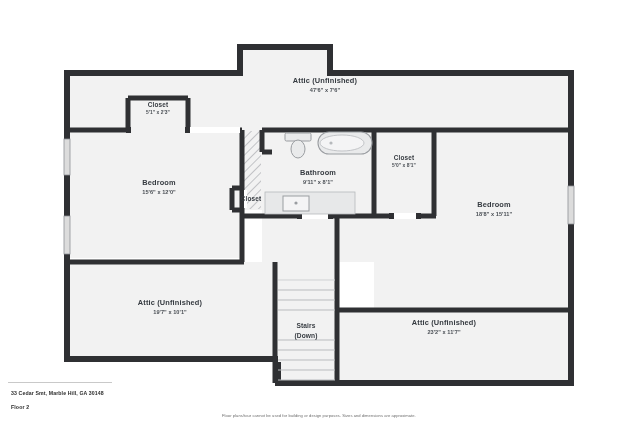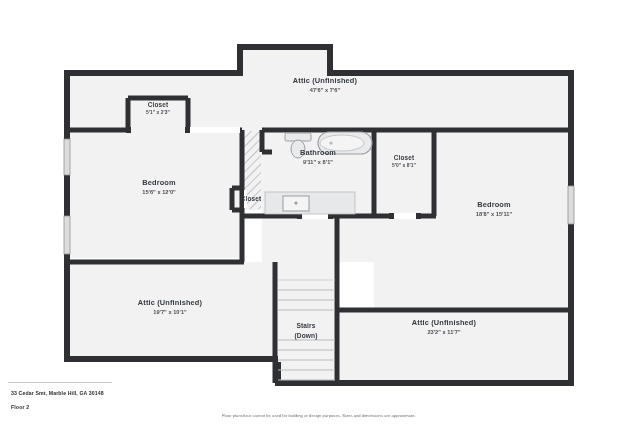--- a/index.html
+++ b/index.html
@@ -252,21 +252,21 @@
   <div class="room-label" style="left:325px; top:76px;">
     <div class="rl-name">Attic (Unfinished)</div>
     <div class="rl-dim">47'6" x 7'6"</div>
   </div>
 
   <div class="room-label tiny" style="left:158px; top:100px;">
     <div class="rl-name">Closet</div>
     <div class="rl-dim">5'1" x 2'3"</div>
   </div>
 
-  <div class="room-label" style="left:318px; top:148px;">
+  <div class="room-label" style="left:318px; top:168px;">
     <div class="rl-name">Bathroom</div>
     <div class="rl-dim">9'11" x 8'1"</div>
   </div>
 
   <div class="room-label tiny" style="left:404px; top:153px;">
     <div class="rl-name">Closet</div>
     <div class="rl-dim">5'0" x 8'1"</div>
   </div>
 
   <div class="room-label" style="left:159px; top:178px;">

